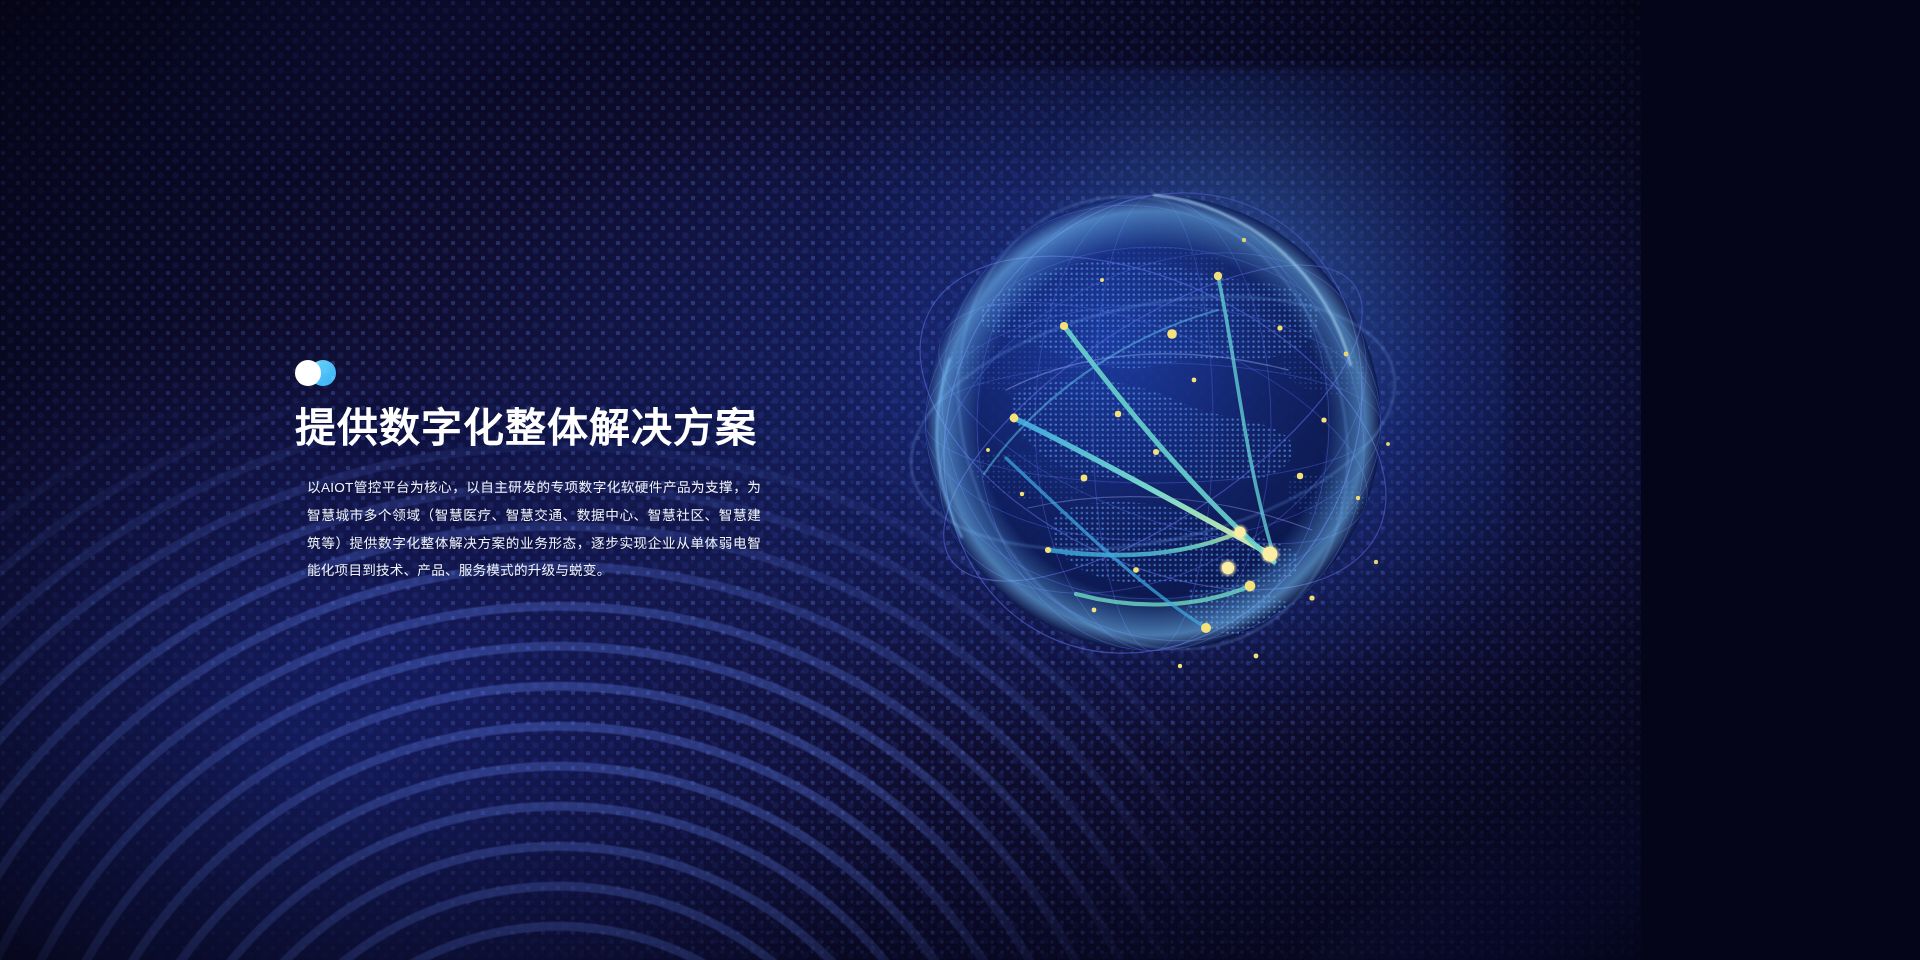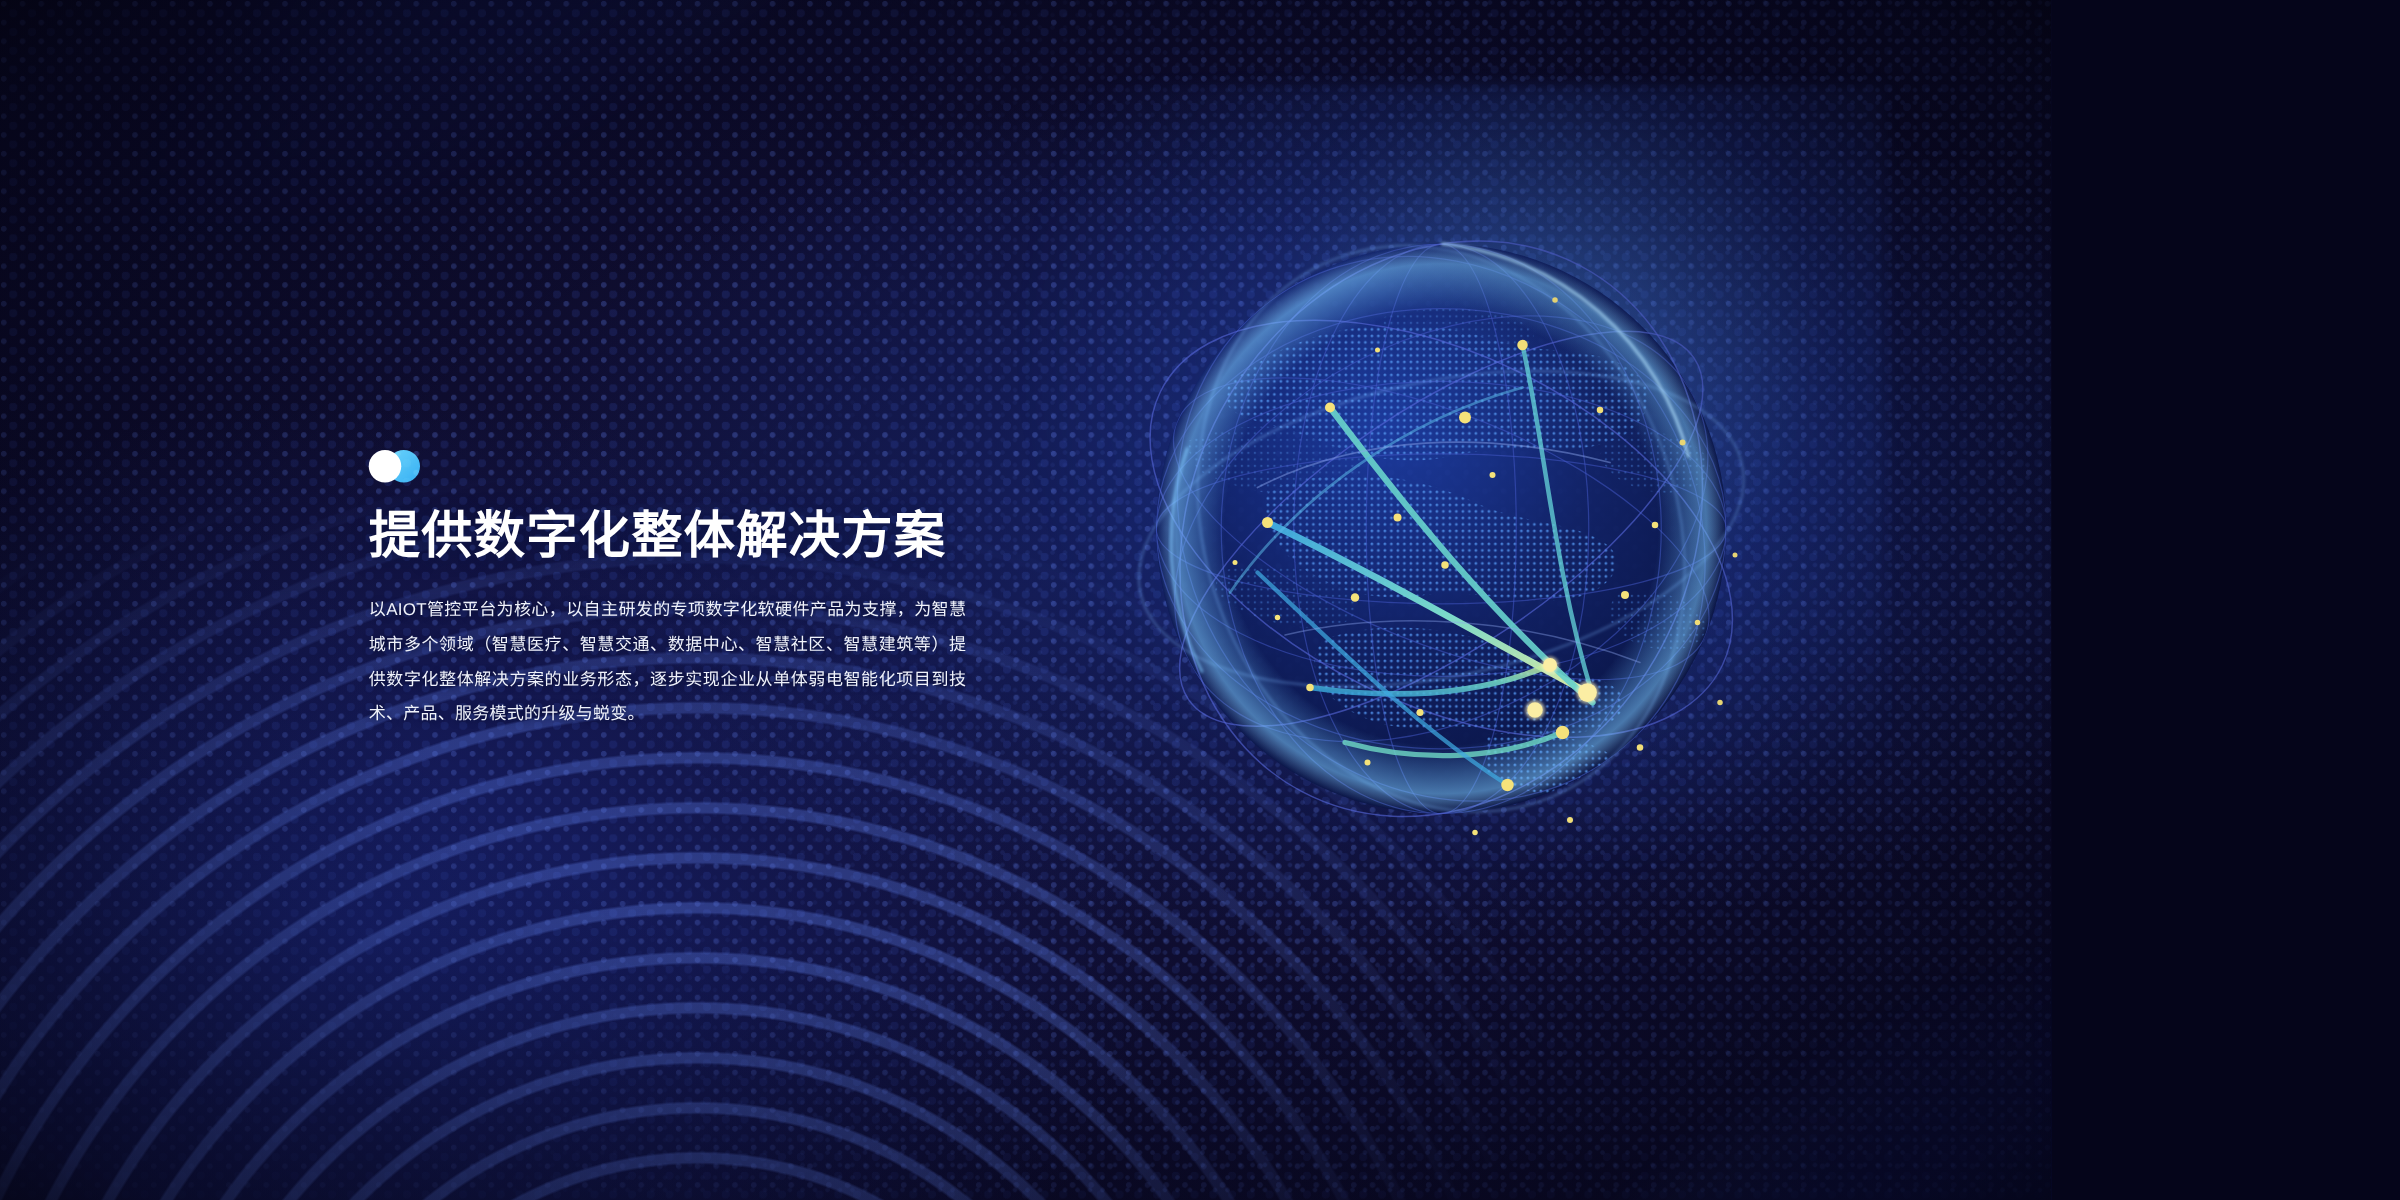--- a/index.html
+++ b/index.html
@@ -129,21 +129,21 @@
     margin: 0 0 22px 0;
     font-size: 41px;
     line-height: 1.12;
     font-weight: 700;
     color: #ffffff;
     letter-spacing: 1px;
     text-shadow: 0 2px 14px rgba(10,20,70,0.75);
     white-space: nowrap;
   }
   #paragraph {
-    margin: 0;
+    margin: 12px;
     font-size: 13.6px;
     line-height: 2.05;
     color: #f0f3fb;
     text-align: justify;
     text-justify: inter-character;
     letter-spacing: 0.2px;
     text-shadow: 0 1px 6px rgba(6,12,48,0.9);
   }
 </style>
 </head>

